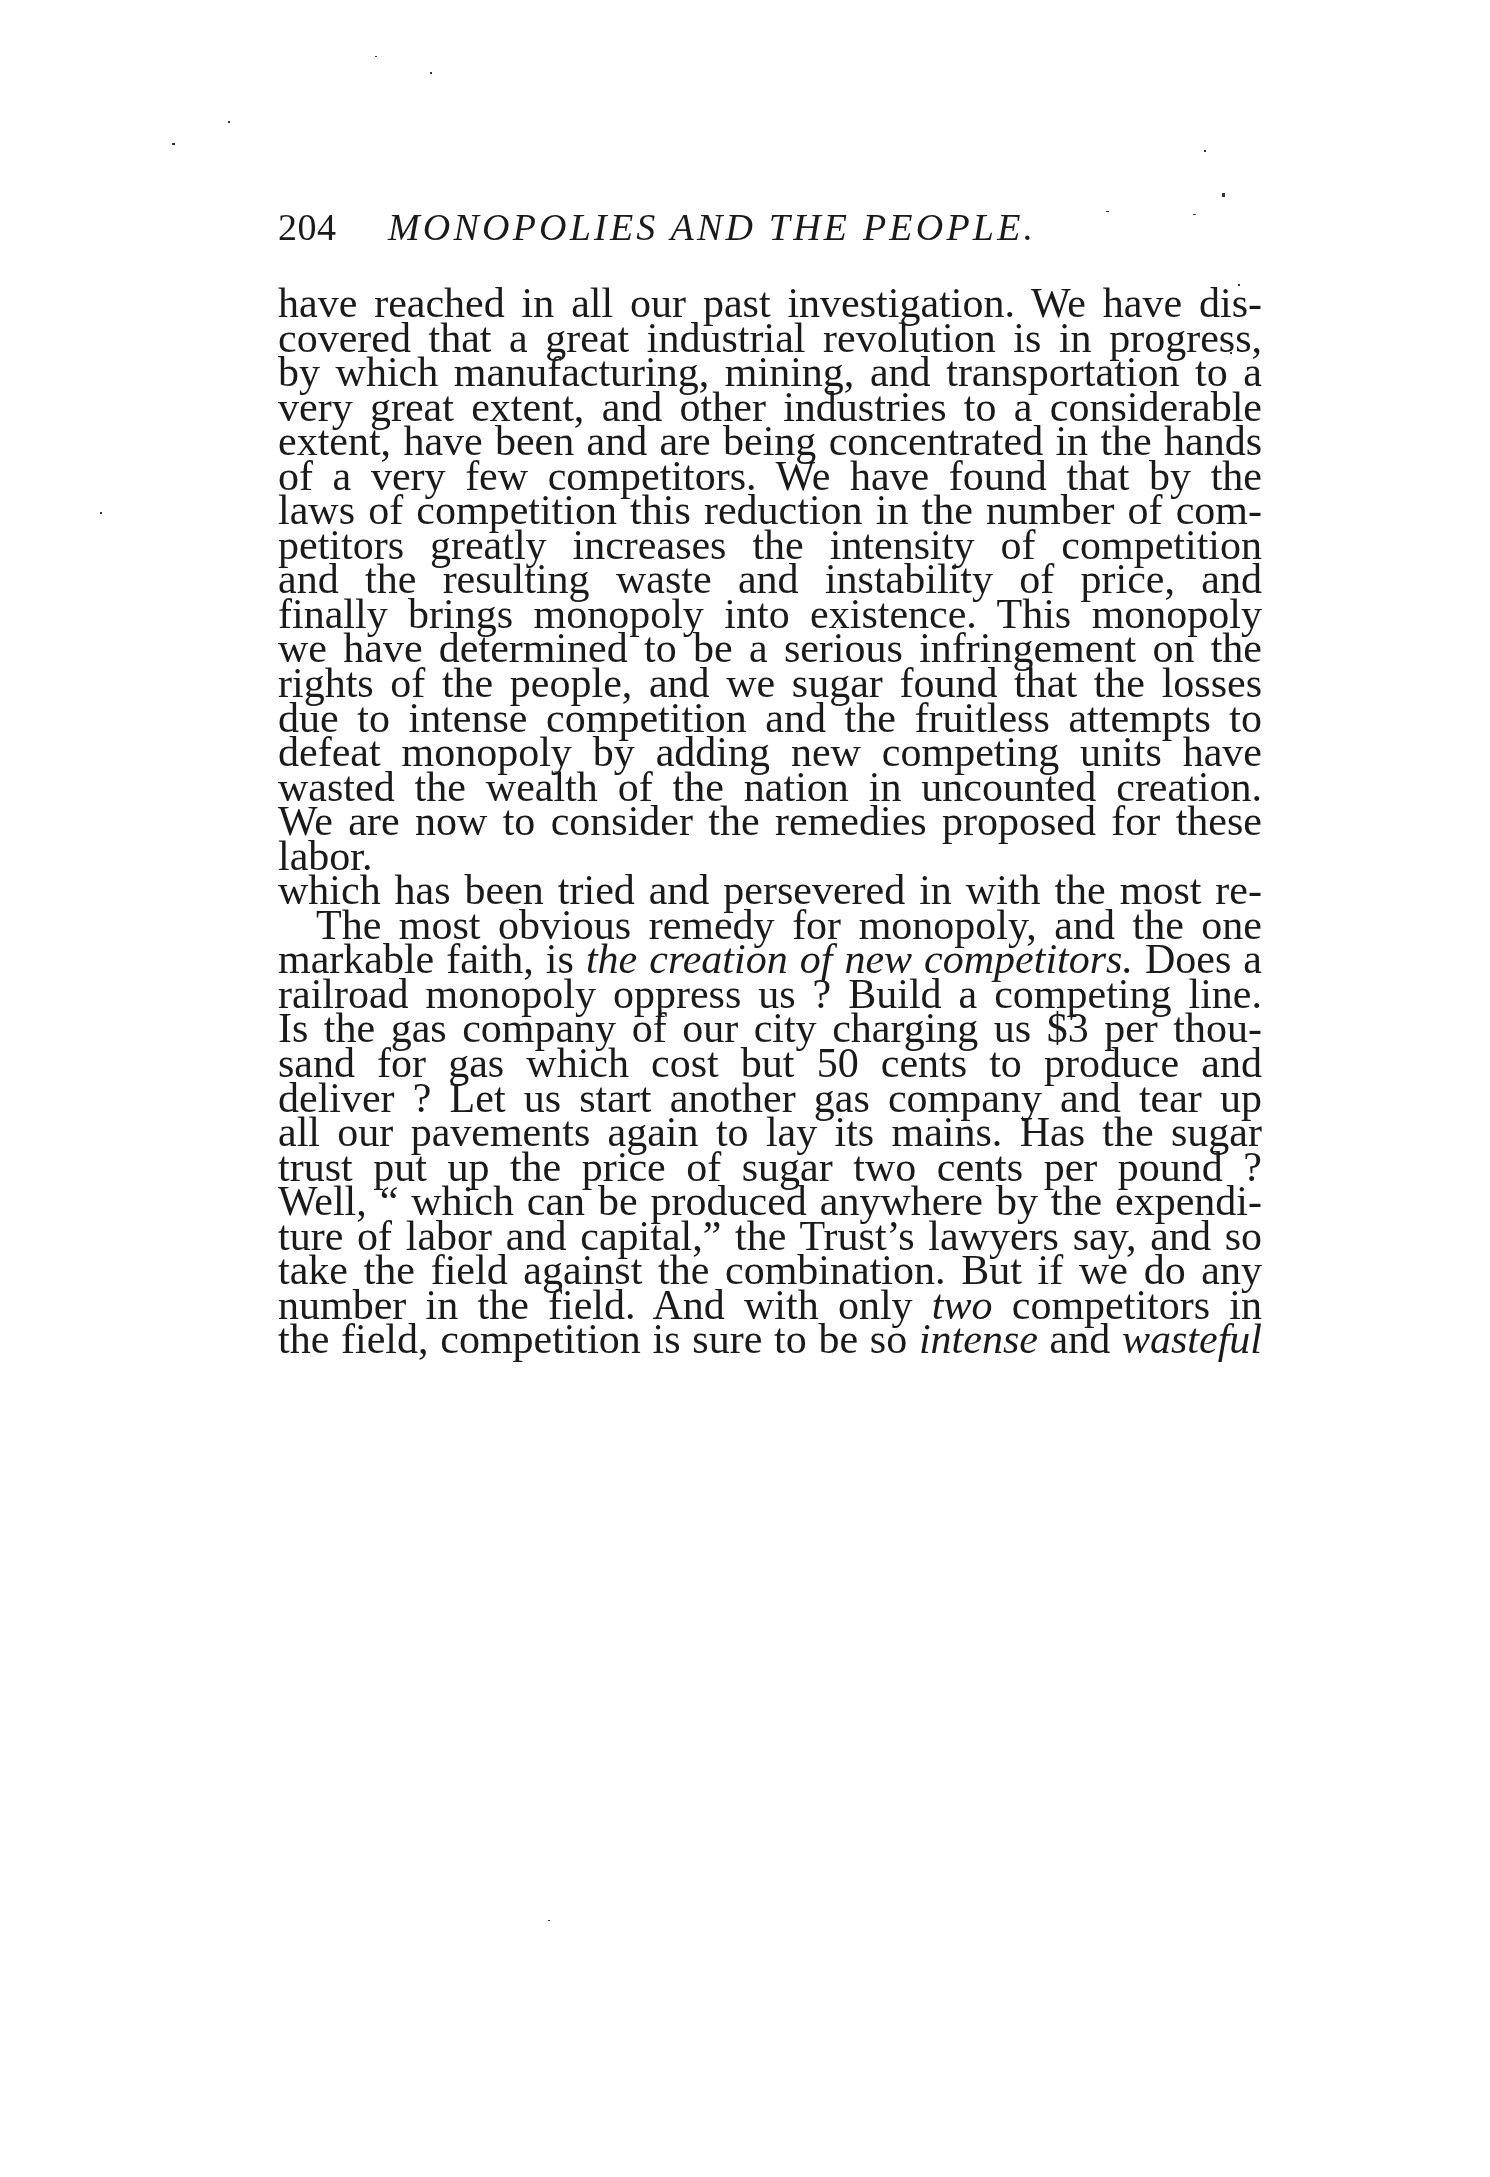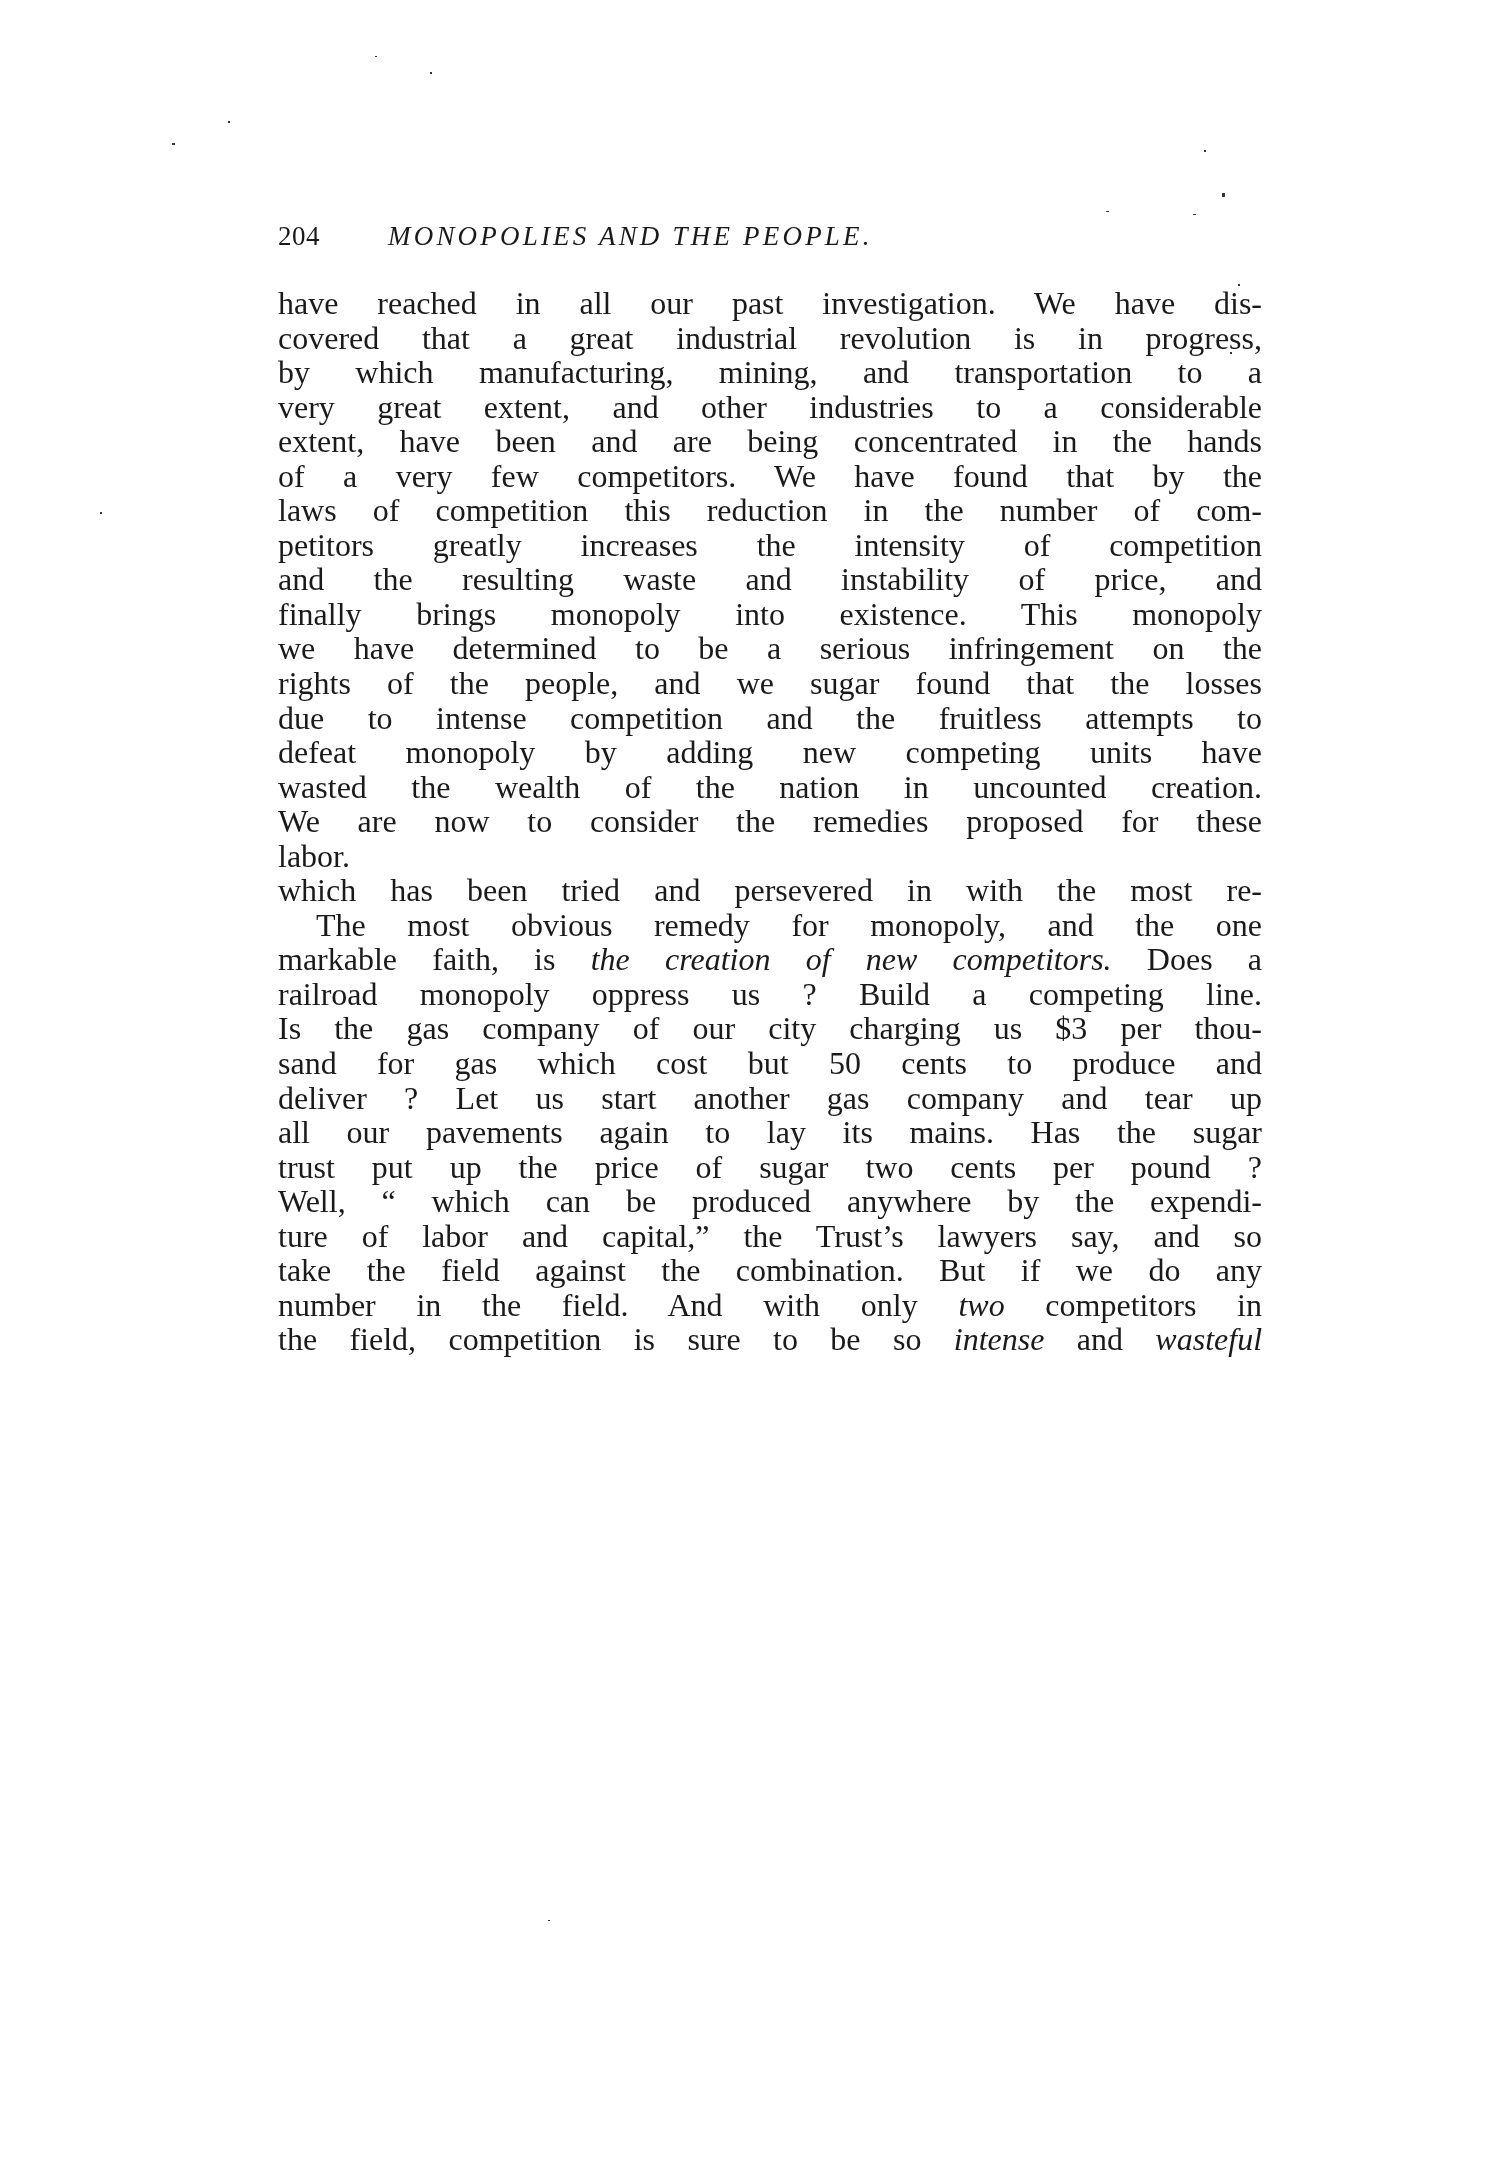--- a/index.html
+++ b/index.html
@@ -1,21 +1,21 @@
 <!DOCTYPE html>
 <html><head>
 <meta charset="utf-8">
 <style>
   html, body { margin:0; padding:0; background:#ffffff; }
   body { width:1490px; height:2177px; position:relative; overflow:hidden; font-family:"Liberation Serif","DejaVu Serif",serif; color:#1a1a1a; }
   .page { position:absolute; left:0; top:0; width:1490px; height:2177px; }
-  .header { position:absolute; left:278px; top:214px; width:984px; height:44px; font-size:27px; line-height:44px; }
+  .header { position:absolute; left:278px; top:205px; width:984px; height:44px; font-size:38px; line-height:44px; }
   .pagenum { position:absolute; left:0; top:0; letter-spacing:0.5px; }
   .running-title { position:absolute; left:110px; top:0; font-style:italic; letter-spacing:3.2px; }
-  .body-text { position:absolute; left:278px; top:286px; width:984px; font-size:32px; line-height:34.55px; }
+  .body-text { position:absolute; left:278px; top:286px; width:984px; font-size:42px; line-height:34.55px; }
   .line { display:block; white-space:nowrap; text-align:justify; text-align-last:justify; height:34.55px; }
   .line.last { text-align-last:left; }
   .line.indent { padding-left:38px; }
   .line .it { font-style:italic; }
   .speck { position:absolute; background:#333; }
 </style>
 </head>
 <body>
 
 <div class="page">

